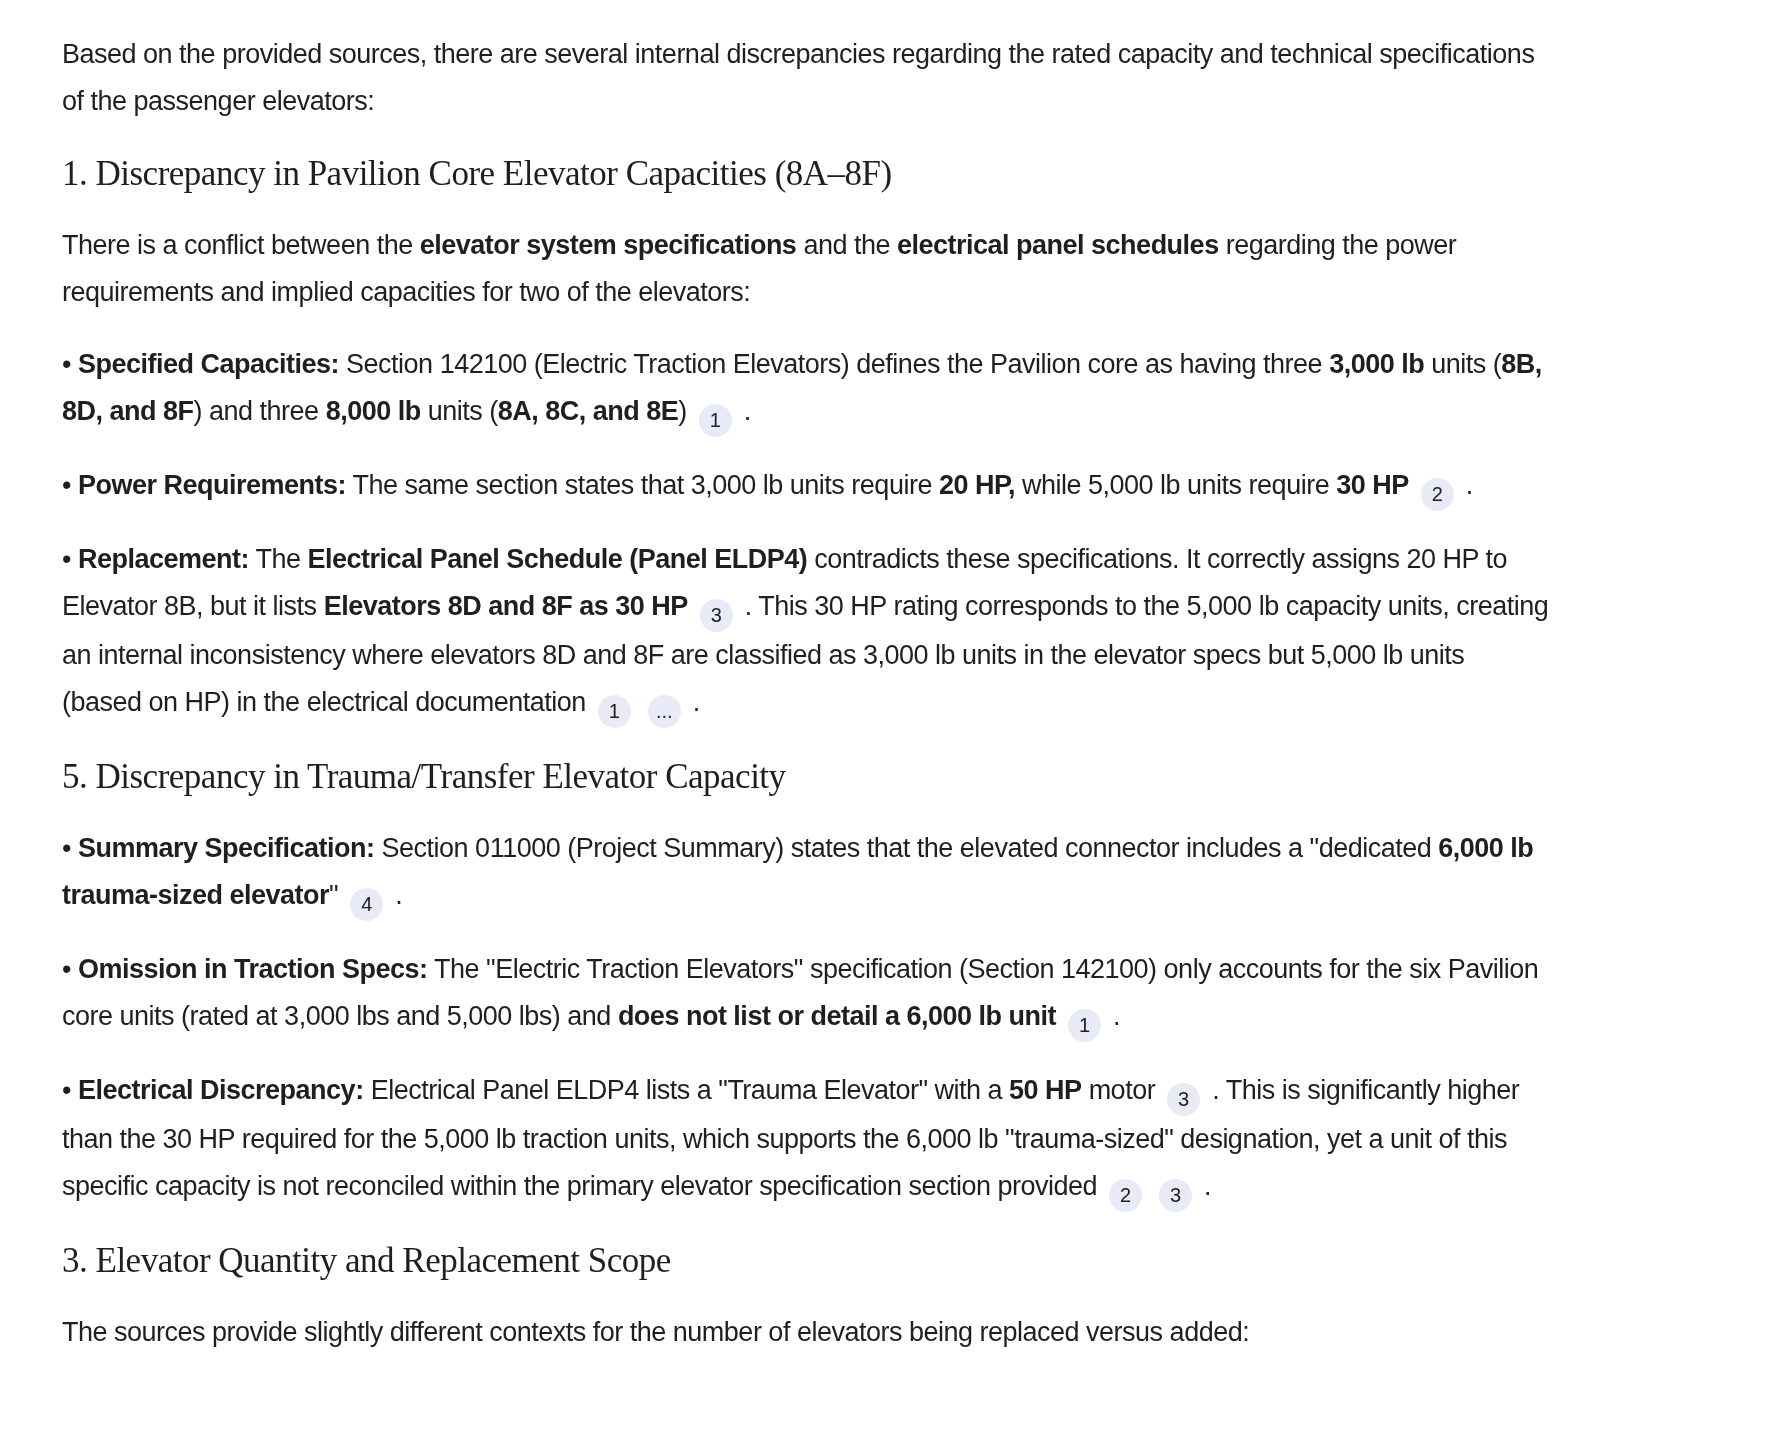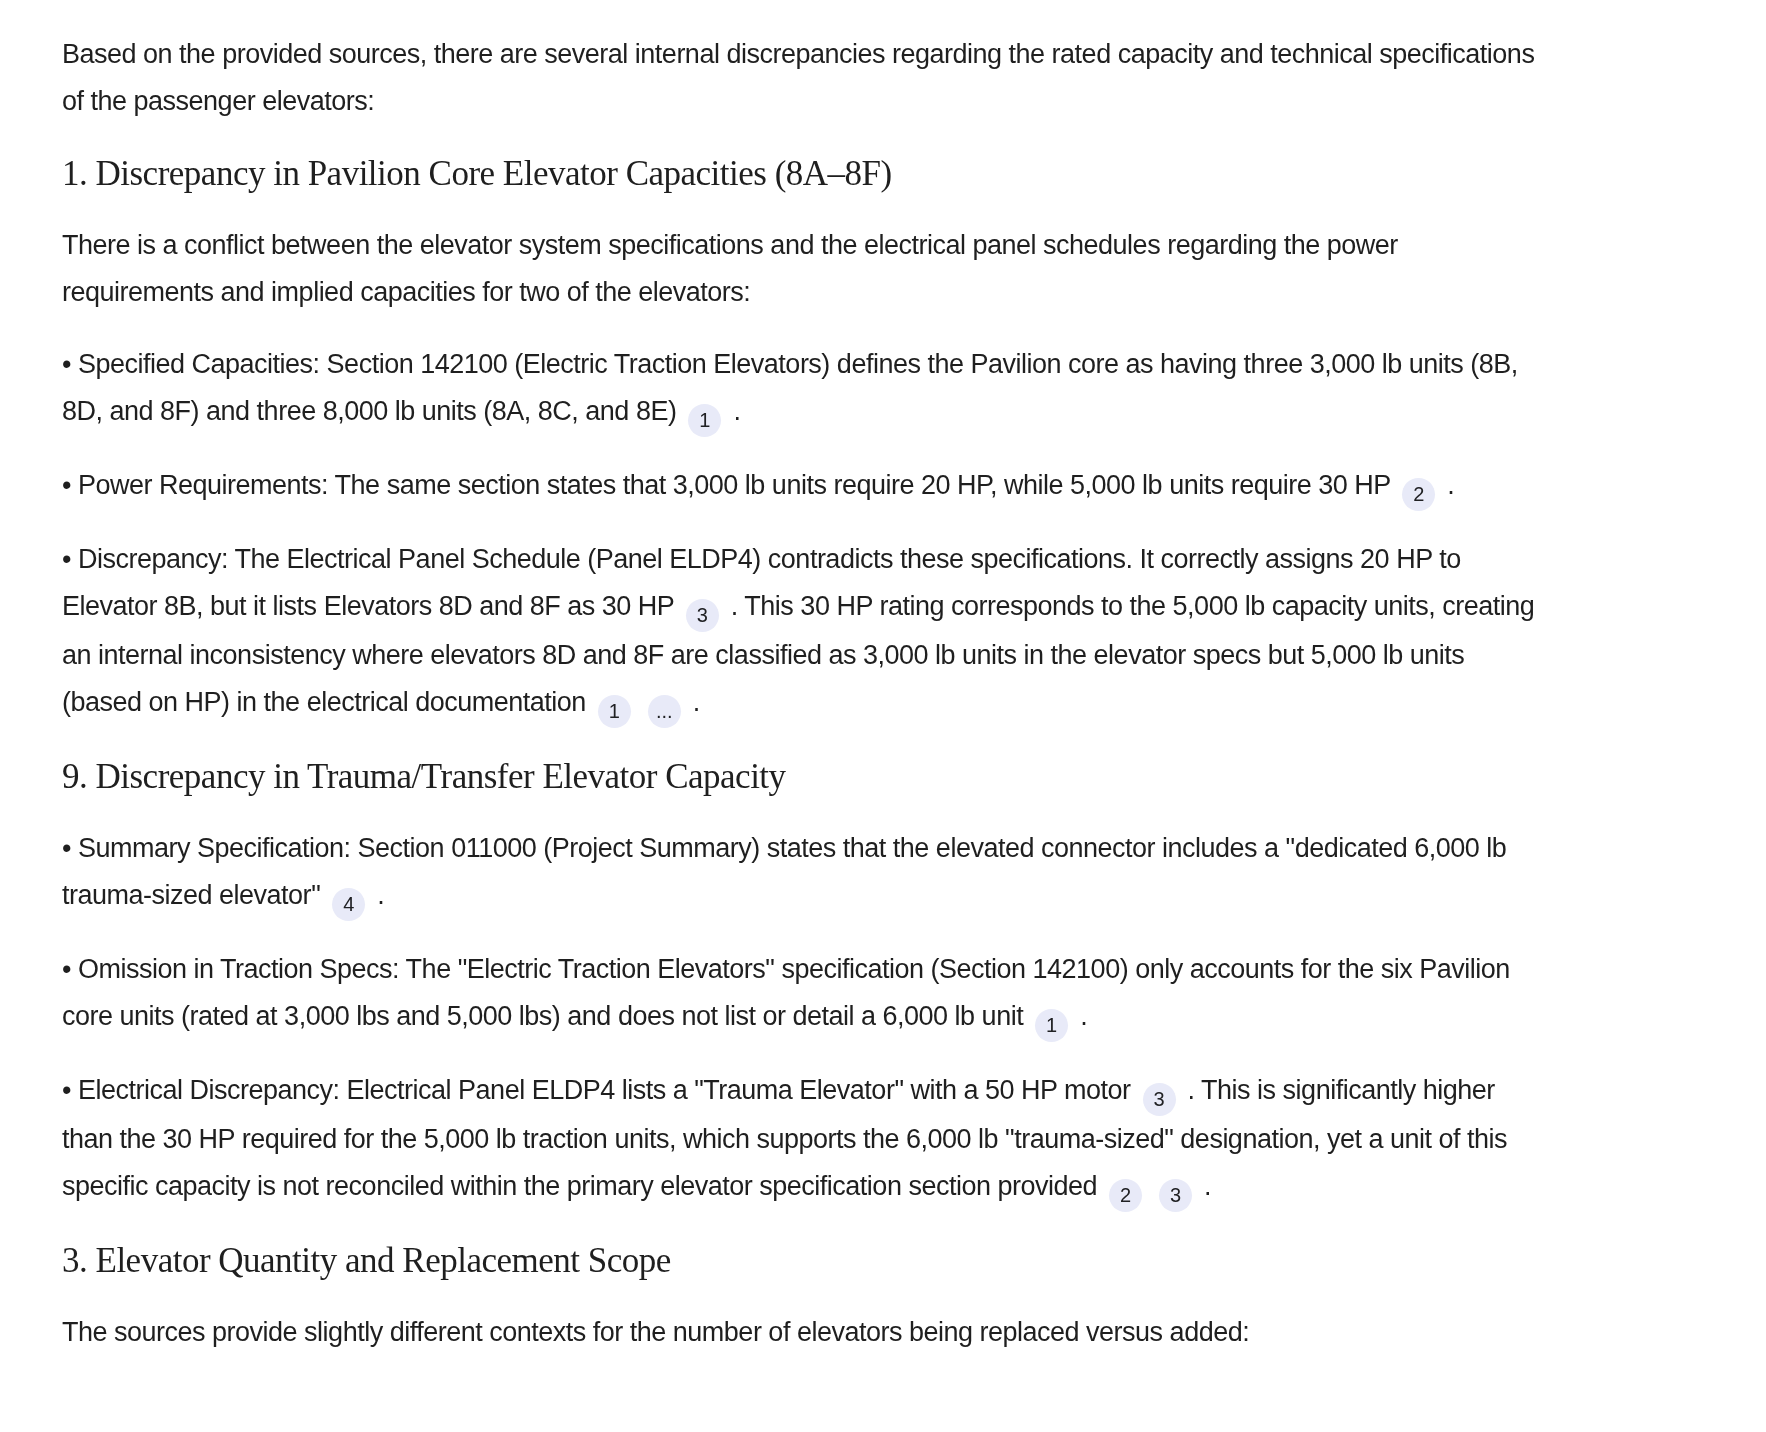--- a/index.html
+++ b/index.html
@@ -7,21 +7,21 @@
     width:1766px;height:1432px;overflow:hidden;
     font-family:"Liberation Sans","DejaVu Sans",sans-serif;
     color:var(--text-color,#1f1f1f);
   }
   .page{padding:6px 0 0 18px;width:1748px;margin-left:44px;}
   .block{
     font-size:27px;line-height:47px;letter-spacing:-0.5px;
     margin:25px 0;white-space:pre-wrap;
   }
   .heading{font-weight:700;font-size:35px;font-family:Liberation Serif, serif;}
-  .b{font-weight:400;}
+  .b{font-weight:700;}
   .r{font-weight:400;}
   .badge{
     display:inline-flex;align-items:center;justify-content:center;
     white-space:nowrap;min-width:33px;height:33px;padding:0 8px;
     box-sizing:border-box;border-radius:17px;
     background:var(--badge-bg,#e8eaf8);color:var(--badge-text,#202124);
     font-size:20px;letter-spacing:0;vertical-align:-7px;margin:0 5px;
     cursor:pointer;user-select:none;
   }
 </style>
@@ -31,25 +31,25 @@
 <div class="page">
   <div>
       <div class="block paragraph"><span class="r">Based on the provided sources, there are several internal discrepancies regarding the rated capacity and technical specifications
 of the passenger elevators:</span></div>
       <div class="block heading"><span class="r">1. Discrepancy in Pavilion Core Elevator Capacities (8A–8F)</span></div>
       <div class="block paragraph"><span class="r">There is a conflict between the </span><span class="b">elevator system specifications</span><span class="r"> and the </span><span class="b">electrical panel schedules</span><span class="r"> regarding the power
 requirements and implied capacities for two of the elevators:</span></div>
       <div class="block bullet"><span class="r">• </span><span class="b">Specified Capacities:</span><span class="r"> Section 142100 (Electric Traction Elevators) defines the Pavilion core as having three </span><span class="b">3,000 lb</span><span class="r"> units (</span><span class="b">8B,
 8D, and 8F</span><span class="r">) and three </span><span class="b">8,000 lb</span><span class="r"> units (</span><span class="b">8A, 8C, and 8E</span><span class="r">) </span><span class="badge">1</span><span class="r"> .</span></div>
       <div class="block bullet"><span class="r">• </span><span class="b">Power Requirements:</span><span class="r"> The same section states that 3,000 lb units require </span><span class="b">20 HP,</span><span class="r"> while 5,000 lb units require </span><span class="b">30 HP</span><span class="r"> </span><span class="badge">2</span><span class="r"> .</span></div>
-      <div class="block bullet"><span class="r">• </span><span class="b">Discrepancy:</span><span class="r"> The </span><span class="b">Electrical Panel Schedule (Panel ELDP4)</span><span class="r"> contradicts these specifications. It correctly assigns 20 HP to
+      <div class="block bullet"><span class="r">• </span><span class="b">Replacement:</span><span class="r"> The </span><span class="b">Electrical Panel Schedule (Panel ELDP4)</span><span class="r"> contradicts these specifications. It correctly assigns 20 HP to
 Elevator 8B, but it lists </span><span class="b">Elevators 8D and 8F as 30 HP</span><span class="r"> </span><span class="badge">3</span><span class="r"> . This 30 HP rating corresponds to the 5,000 lb capacity units, creating
 an internal inconsistency where elevators 8D and 8F are classified as 3,000 lb units in the elevator specs but 5,000 lb units
 (based on HP) in the electrical documentation </span><span class="badge">1</span><span class="r"> </span><span class="badge">...</span><span class="r"> .</span></div>
-      <div class="block heading"><span class="r">9. Discrepancy in Trauma/Transfer Elevator Capacity</span></div>
+      <div class="block heading"><span class="r">5. Discrepancy in Trauma/Transfer Elevator Capacity</span></div>
       <div class="block bullet"><span class="r">• </span><span class="b">Summary Specification:</span><span class="r"> Section 011000 (Project Summary) states that the elevated connector includes a "dedicated </span><span class="b">6,000 lb
 trauma-sized elevator</span><span class="r">" </span><span class="badge">4</span><span class="r"> .</span></div>
       <div class="block bullet"><span class="r">• </span><span class="b">Omission in Traction Specs:</span><span class="r"> The "Electric Traction Elevators" specification (Section 142100) only accounts for the six Pavilion
 core units (rated at 3,000 lbs and 5,000 lbs) and </span><span class="b">does not list or detail a 6,000 lb unit</span><span class="r"> </span><span class="badge">1</span><span class="r"> .</span></div>
       <div class="block bullet"><span class="r">• </span><span class="b">Electrical Discrepancy:</span><span class="r"> Electrical Panel ELDP4 lists a "Trauma Elevator" with a </span><span class="b">50 HP</span><span class="r"> motor </span><span class="badge">3</span><span class="r"> . This is significantly higher
 than the 30 HP required for the 5,000 lb traction units, which supports the 6,000 lb "trauma-sized" designation, yet a unit of this
 specific capacity is not reconciled within the primary elevator specification section provided </span><span class="badge">2</span><span class="r"> </span><span class="badge">3</span><span class="r"> .</span></div>
       <div class="block heading"><span class="r">3. Elevator Quantity and Replacement Scope</span></div>
       <div class="block paragraph"><span class="r">The sources provide slightly different contexts for the number of elevators being replaced versus added:</span></div>
     </div>

